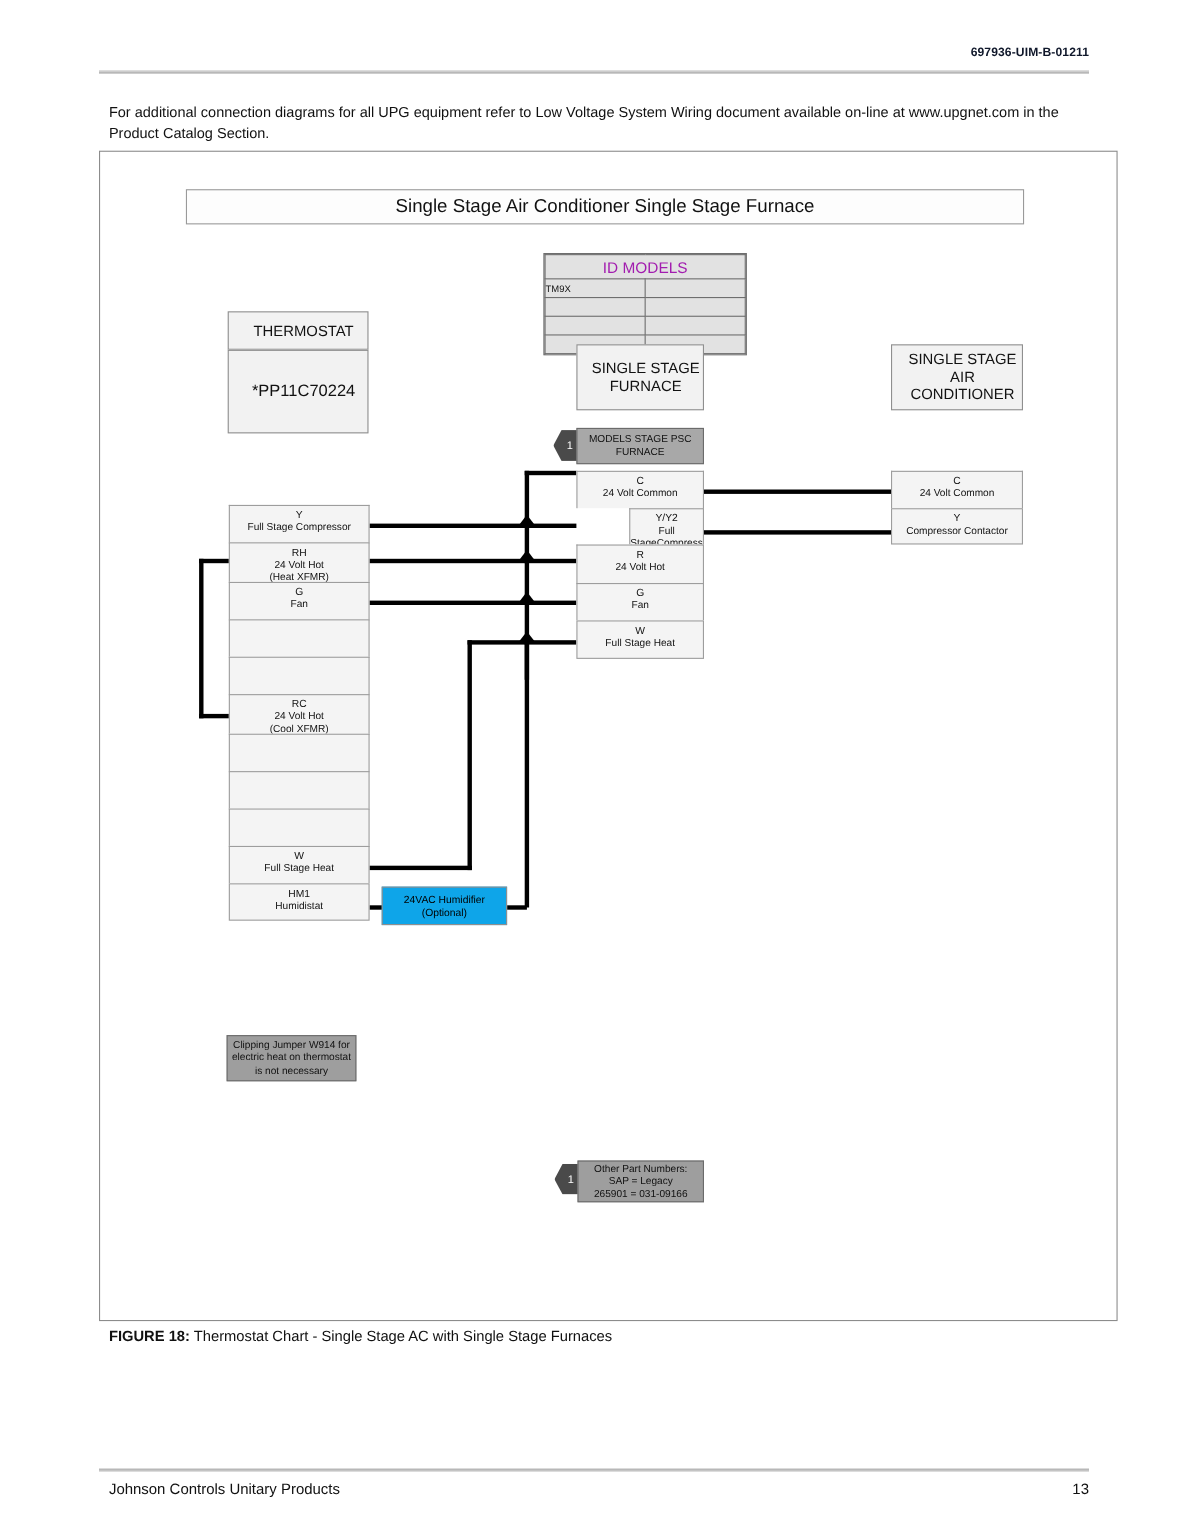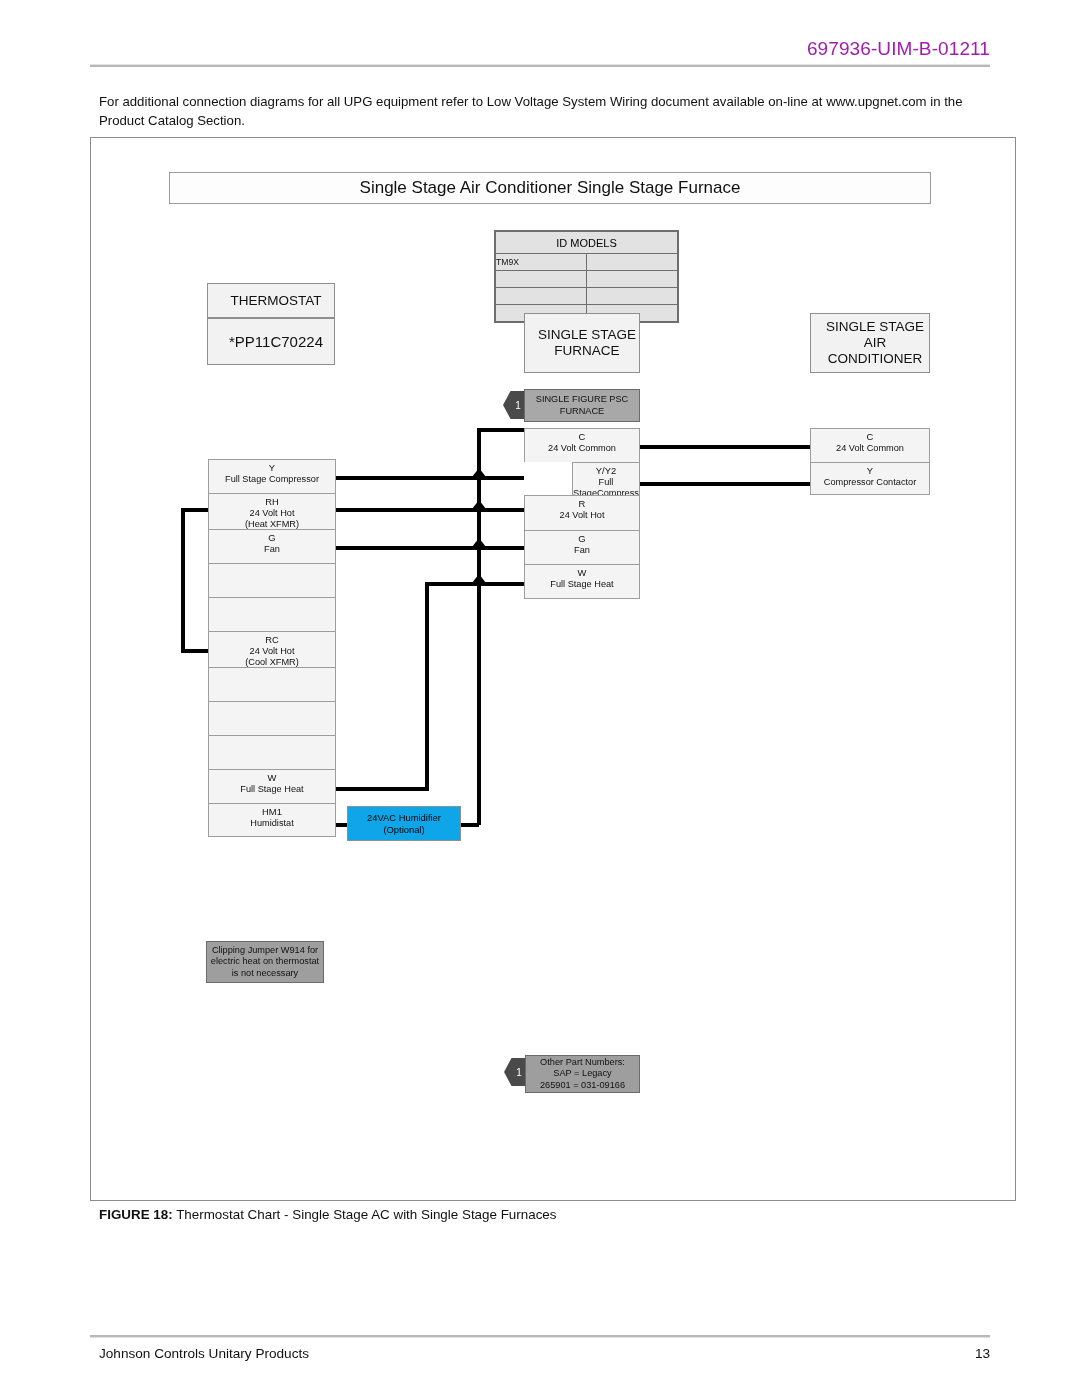--- a/index.html
+++ b/index.html
@@ -18,24 +18,24 @@
 
   
   #page-header {
     position: absolute;
     left: 90px;
     top: 38px;
     width: 900px;
     text-align: right;
   }
   #page-header .hdr-text {
-    font-size: 19px;
-    font-weight: normal;
+    font-size: 11px;
+    font-weight: bold;
     letter-spacing: 0.1px;
-    color: #a21caf;
+    color: #0f172a;
   }
   #header-rule {
     position: absolute;
     left: 90px;
     top: 64px;
     width: 900px;
     height: 2px;
     background: #b8b8b8;
     border-top: 1px solid #e2e2e2;
   }
@@ -122,24 +122,24 @@
     width: 100%;
   }
   #id-models td, #id-models th {
     border: 1px solid #6e6e6e;
     background: #e2e2e2;
     height: 16px;
     font-weight: normal;
     padding: 0;
   }
   #id-models th {
-    font-size: 11px;
+    font-size: 14px;
     text-align: center;
     height: 21px;
-    color: #000000;
+    color: #a21caf;
   }
   #id-models td {
     font-size: 8.6px;
     text-align: left;
     color: #111;
     width: 50%;
   }
 
   
   .strip {
@@ -287,33 +287,33 @@
         <tr>
           <td></td>
           <td></td>
         </tr>
       </tbody>
         </table>
     </div>
 
     <div class="box hdr-box" style="left:116px; top:145px; width:128px; height:35px;">THERMOSTAT</div>
 
-    <div class="box hdr-box" style="left:116px; top:180px; width:128px; height:47px; font-size:15px;">*PP11C70224</div>
+    <div class="box hdr-box" style="left:116px; top:180px; width:128px; height:76px; font-size:15px;">*PP11C70224</div>
 
     <div class="box hdr-box" style="left:433px; top:175px; width:116px; height:60px; white-space:pre-line;">SINGLE STAGE
 FURNACE</div>
 
     <div class="box hdr-box" style="left:719px; top:175px; width:120px; height:60px; white-space:pre-line;">SINGLE STAGE
 AIR
 CONDITIONER</div>
 
     <div class="hex" style="left:412px; top:253px;">
       <span>1</span>
     </div>
-    <div class="gray-box light" style="left:433px; top:251px; width:116px; height:33px; white-space:pre-line;">SINGLE FIGURE PSC
+    <div class="gray-box light" style="left:433px; top:251px; width:116px; height:33px; white-space:pre-line;">MODELS STAGE PSC
 FURNACE</div>
 
     <div class="wire wire-v" style="left:90px; top:370px; height:145px;"></div>
     <div class="wire wire-h" style="left:90px; top:370px; width:30px;"></div>
     <div class="wire wire-h" style="left:90px; top:511px; width:30px;"></div>
 
     <div class="wire wire-h" style="left:228px; top:338px; width:160px;"></div>
 
     <div class="wire wire-h" style="left:228px; top:370px; width:160px;"></div>
 

